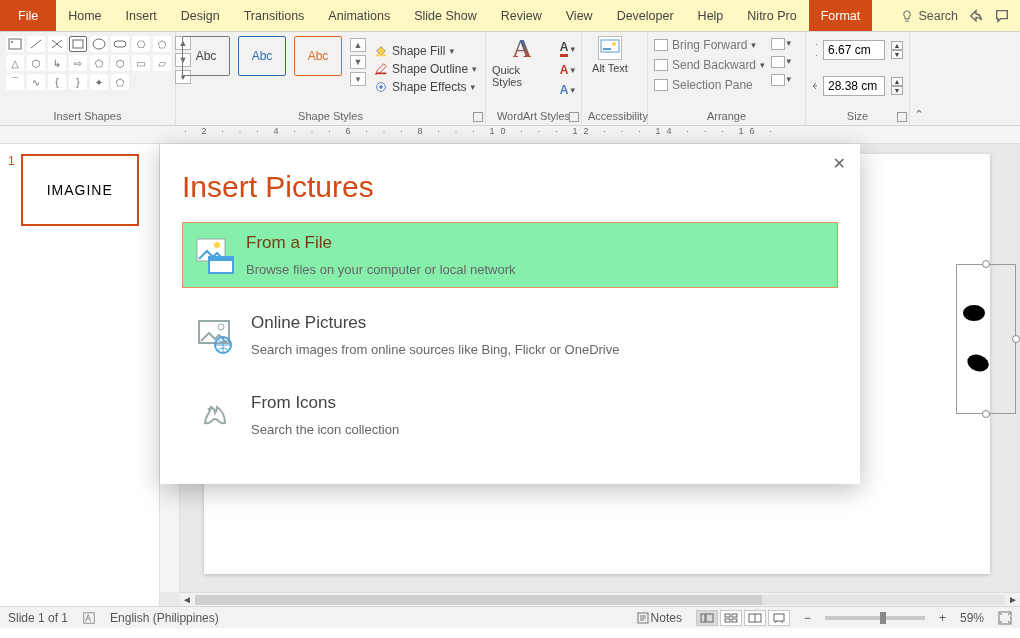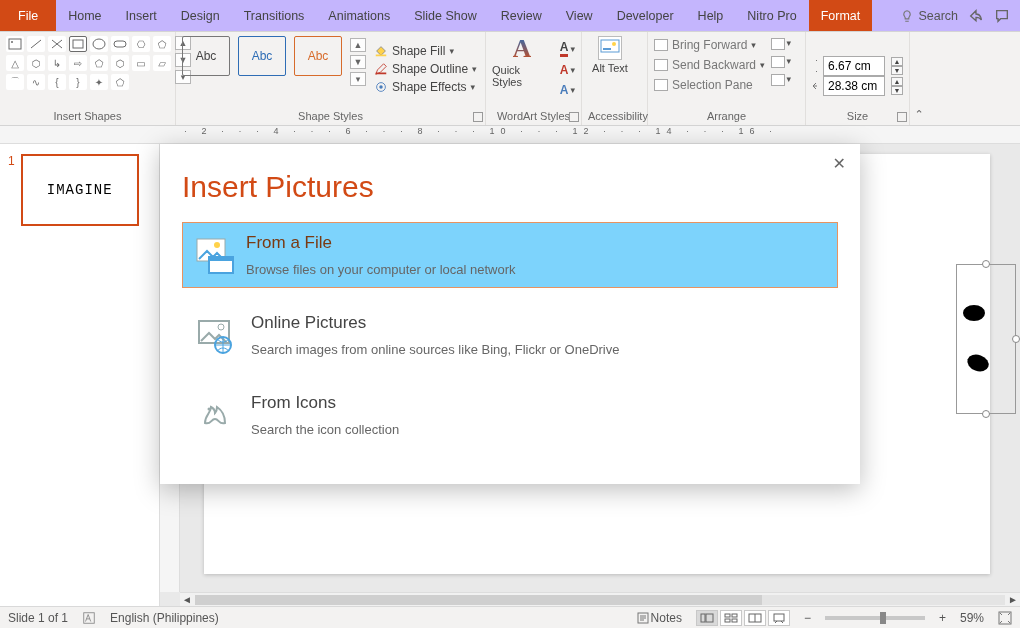--- a/index.html
+++ b/index.html
@@ -1,19 +1,19 @@
 <!DOCTYPE html>
 <html><head>
 <meta charset="utf-8">
 <style>
   * { box-sizing: border-box; margin: 0; padding: 0; font-family: "Segoe UI", Tahoma, sans-serif; }
   html, body { width: 1020px; height: 638px; overflow: hidden; background: #fff; }
 
   
-  .tabs { display: flex; height: 32px; background: #c4b5fd; border-bottom: 1px solid #d4d4d4; font-size: 12.5px; align-items: stretch; }
+  .tabs { display: flex; height: 32px; background: #fef9c3; border-bottom: 1px solid #d4d4d4; font-size: 12.5px; align-items: stretch; }
   .tab { padding: 0 12px; display:flex; align-items:center; color:#444; cursor:default; }
   .tab.file { background:#d24a15; color:#fff; padding:0 18px; }
   .tab.format { background:#d24a15; color:#fff; }
   .tab-right { margin-left:auto; display:flex; align-items:center; gap:10px; padding:0 10px; color:#555; }
   .tab-right .search { display:flex; align-items:center; gap:4px; }
   .bulb { width:14px; height:14px; }
 
   
   .ribbon { display:flex; height:94px; background:#f3f2f1; border-bottom:1px solid #d4d4d4; font-size:11px; color:#444; }
   .group { border-right:1px solid #e1dfdd; padding:4px 6px 0 6px; display:flex; flex-direction:column; position:relative; }
@@ -46,39 +46,39 @@
   .wa-row { display:flex; gap:8px; }
 
   
   .vbtn { display:flex; flex-direction:column; align-items:center; gap:2px; width:44px; font-size:11px; color:#444; }
   .vbtn-icon { width:24px; height:24px; border:1px solid #bbb; background:#fff; display:flex; align-items:center; justify-content:center; }
   .arr-col { display:flex; flex-direction:column; gap:6px; margin-top:2px;}
   .arr-item { display:flex; align-items:center; gap:4px; font-size:12px; color:#777;}
   .arr-mini { width:14px; height:12px; border:1px solid #aaa; background:#fff; }
   .arr-side { display:flex; flex-direction:column; gap:6px; margin-top:2px;}
 
-  .size-col { display:flex; flex-direction:column; gap:0; margin-top:20px;}
+  .size-col { display:flex; flex-direction:column; gap:16px; margin-top:4px;}
   .size-row { display:flex; align-items:center; gap:6px; }
   .size-input { width:62px; height:20px; border:1px solid #aaa; font-size:12px; padding:0 4px; background:#fff; }
   .spin { display:flex; flex-direction:column; }
   .spin div { width:12px; height:9px; border:1px solid #aaa; font-size:7px; text-align:center; line-height:7px; background:#f8f8f8; }
 
   .ribbon-collapse { width:18px; display:flex; align-items:flex-end; justify-content:center; padding-bottom:4px; color:#666;}
 
   
   .ruler-area { display:flex; height:18px; background:#f5f5f5; border-bottom:1px solid #ddd; }
   .ruler-gutter { width:180px; }
   .ruler { flex:1; font-size:9px; color:#666; position:relative; overflow:hidden; letter-spacing:6px; padding-left:4px; white-space:nowrap; }
 
   
   .workspace { display:flex; height: calc(638px - 32px - 94px - 18px - 18px - 14px); background:#e9e9e9; position:relative; }
   .thumb-pane { width:160px; background:#fff; border-right:1px solid #ddd; padding:10px 8px; }
   .thumb-row { display:flex; gap:6px; }
   .thumb-num { font-size:12px; color:#d24a15; }
-  .thumb { width:118px; height:72px; border:2px solid #d24a15; background:#fff; display:flex; align-items:center; justify-content:center; font-family: Liberation Mono, monospace; font-size:14px; letter-spacing:1px; }
+  .thumb { width:118px; height:72px; border:2px solid #d24a15; background:#fff; display:flex; align-items:center; justify-content:center; font-family: Liberation Sans, sans-serif; font-size:14px; letter-spacing:1px; }
 
   .edit-pane { flex:1; position:relative; background:#e9e9e9; }
   .vruler { position:absolute; left:0; top:0; bottom:14px; width:20px; background:#f5f5f5; border-right:1px solid #ddd; font-size:9px; color:#777; writing-mode:vertical-rl; text-align:center; letter-spacing:6px; padding-top:6px;}
   .slide-canvas { position:absolute; left:44px; top:10px; right:30px; height:420px; background:#fff; box-shadow:0 1px 4px rgba(0,0,0,.2); }
 
   .sel-box { position:absolute; right:-26px; top:110px; width:60px; height:150px; border:1px solid #999; }
   .handle { position:absolute; width:8px; height:8px; border:1px solid #888; background:#fff; border-radius:50%; }
   .handle.t { top:-5px; left:50%; margin-left:-4px; }
   .handle.b { bottom:-5px; left:50%; margin-left:-4px; }
   .handle.m { top:50%; right:-5px; margin-top:-4px; }
@@ -88,21 +88,21 @@
   .hscroll .arrow { width:14px; text-align:center; font-size:10px; color:#555; }
   .hscroll .track { flex:1; height:10px; background:#e4e4e4; margin:0 1px; position:relative;}
   .hscroll .thumbbar { position:absolute; left:0; width:70%; top:0; bottom:0; background:#cfcfcf; }
 
   
   .dialog { position:absolute; left:160px; top:0px; width:700px; height:340px; background:#fff; box-shadow:0 6px 24px rgba(0,0,0,.25); z-index:50; }
   .dlg-close { position:absolute; top:10px; right:14px; font-size:16px; color:#666; }
   .dlg-title { font-size:30px; font-weight:300; color:#d24a15; padding:26px 12px 10px 22px; }
   .dlg-list { padding: 8px 22px 0 22px; display:flex; flex-direction:column; gap:14px; }
   .dlg-item { display:flex; gap:16px; align-items:center; padding:10px 12px; border:1px solid transparent; }
-  .dlg-item.active { background:#7dd3fc; border-color:#e89360;gap:11px; }
+  .dlg-item.active { background:#86efac; border-color:#e89360;gap:11px; }
   .dlg-icon { width:40px; height:40px; flex-shrink:0; display:flex; align-items:center; justify-content:center; }
   .dlg-text .t1 { font-size:17px; color:#444; }
   .dlg-item.active .t1 { color:#7a3a12; }
   .dlg-text .t2 { font-size:13px; color:#666; margin-top:9px; }
 
   
   .status { height:22px; background:#f3f2f1; border-top:1px solid #d9d9d9; display:flex; align-items:center; font-size:12px; color:#555; padding:0 8px; gap:14px;}
   .status .spacer { flex:1; }
   .status .vbtns { display:flex; gap:2px; }
   .vb { width:22px; height:16px; border:1px solid #c8c8c8; background:#fff; display:flex; align-items:center; justify-content:center; }

